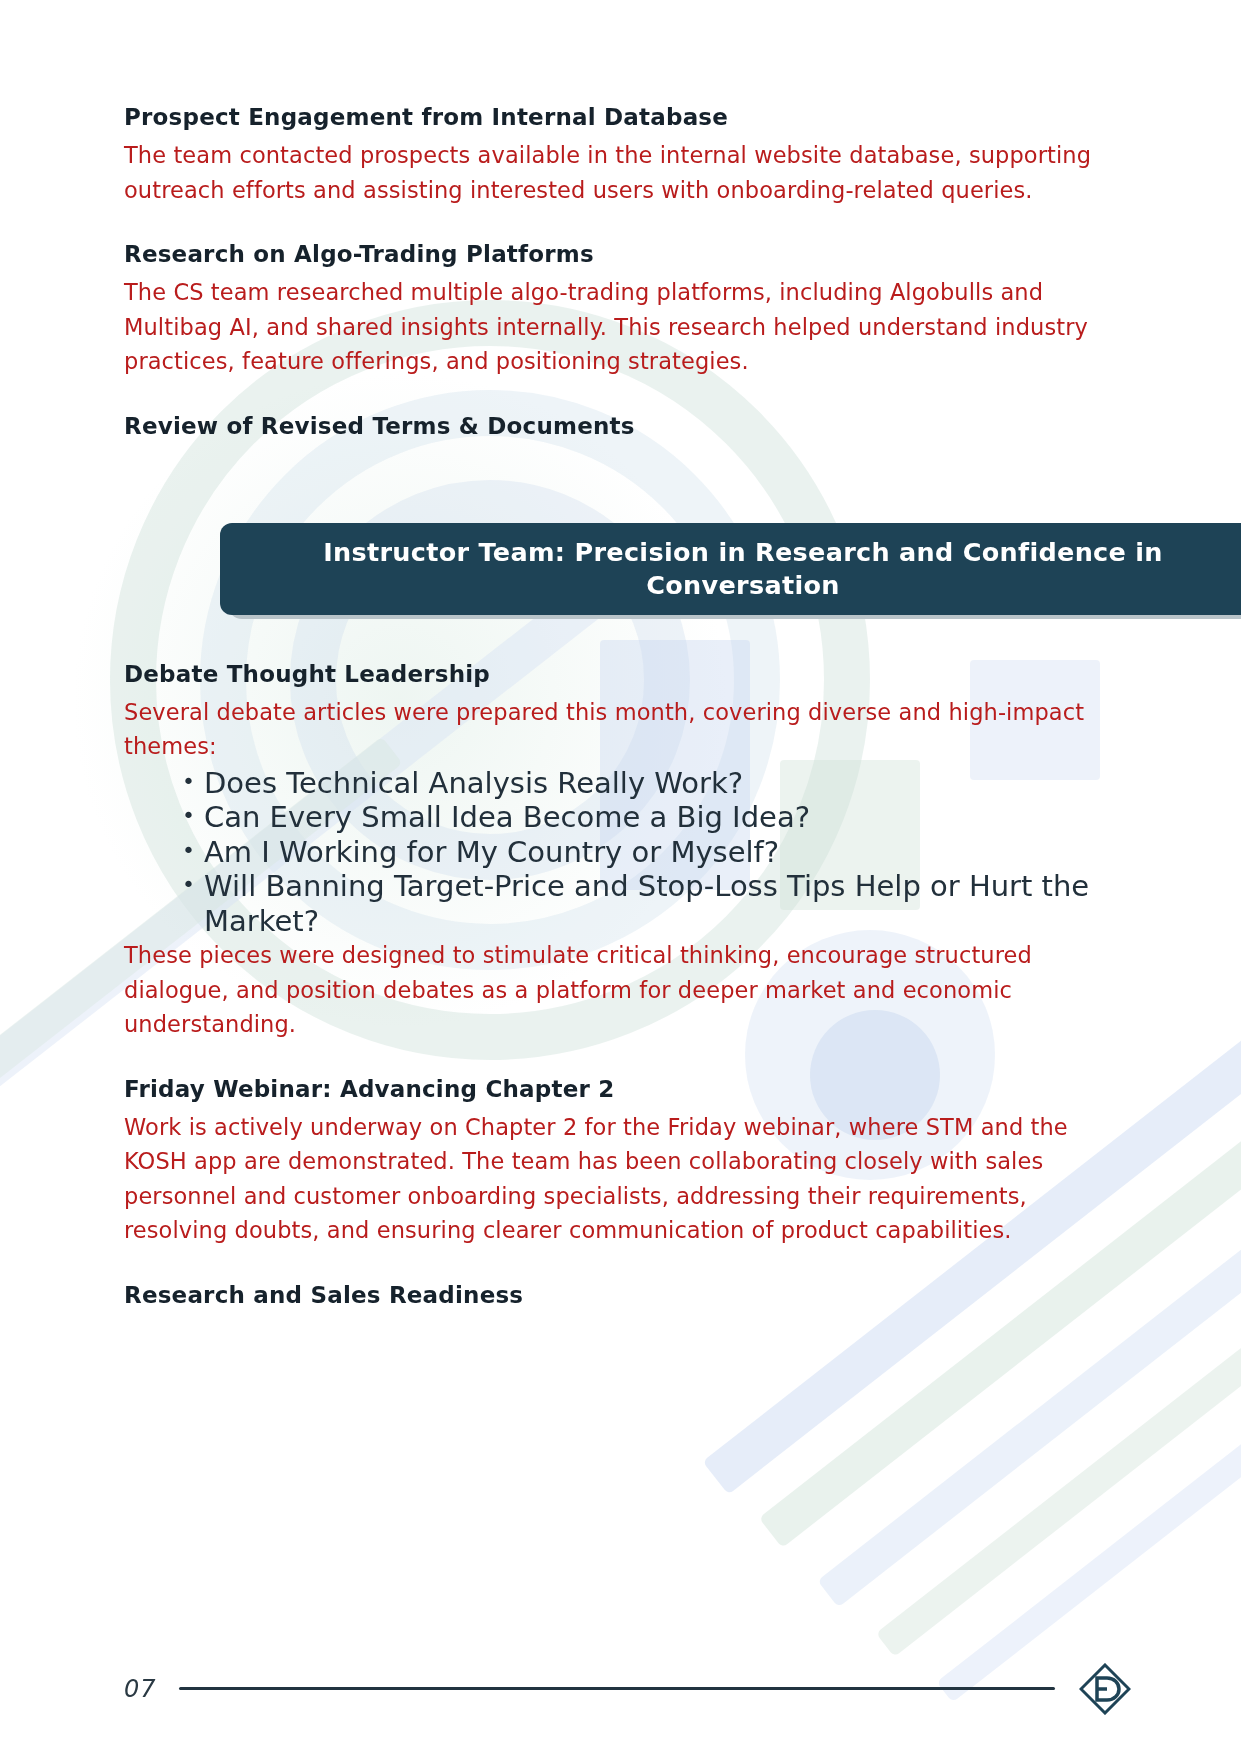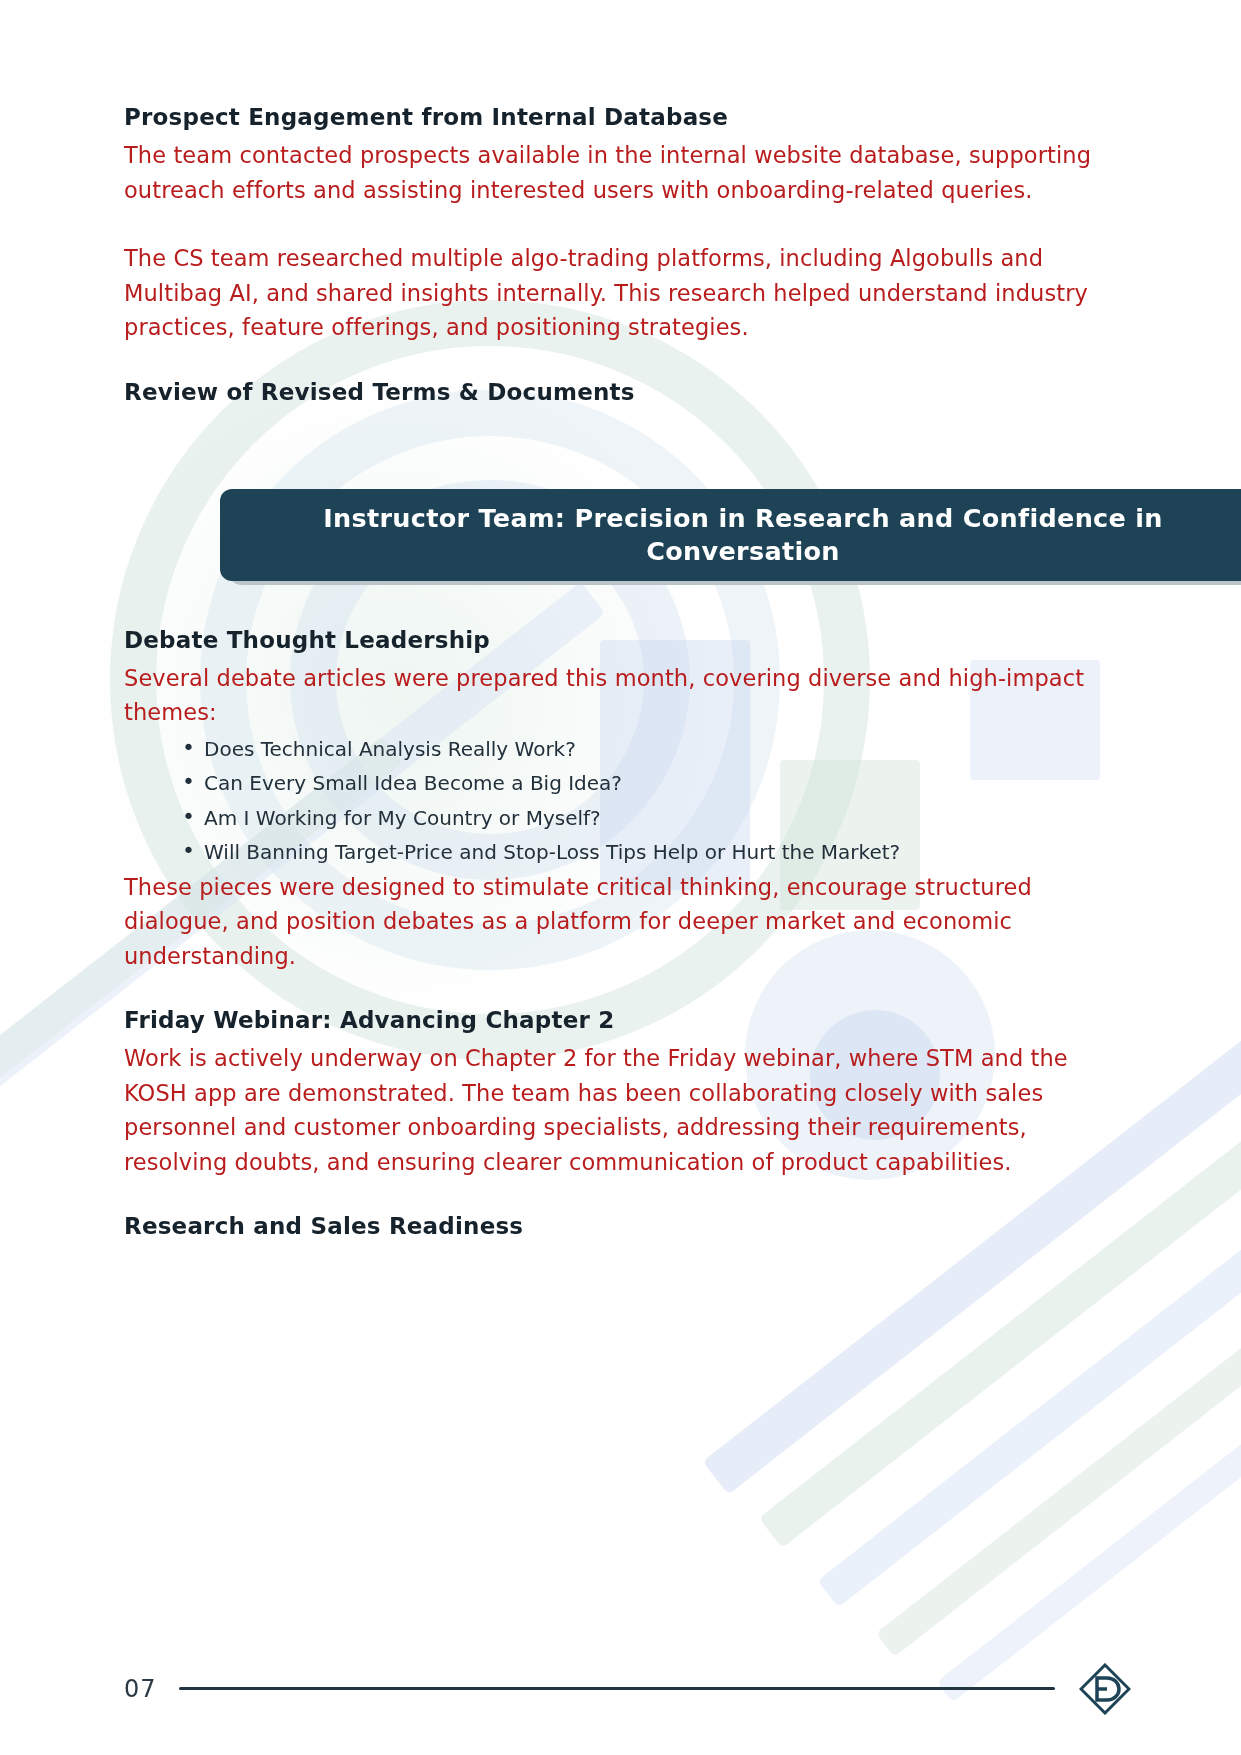--- a/index.html
+++ b/index.html
@@ -143,21 +143,21 @@
     letter-spacing: 0.3px;
     padding: 0 40px;
   }
 
   ul.bullets {
     margin: 2px 0 0 0;
     padding-left: 58px;
     list-style: none;
   }
   ul.bullets li {
-    font-size: 20px;
+    font-size: 29px;
     line-height: 34.5px;
     color: #22303b;
     position: relative;
     padding-left: 22px;
   }
   ul.bullets li::before {
     content: "•";
     position: absolute;
     left: 0;
     top: -1px;
@@ -169,20 +169,21 @@
   .footer {
     position: absolute;
     left: 0;
     bottom: 0;
     width: 1241px;
     height: 120px;
     z-index: 3;
     display: flex;
     align-items: center;
     padding: 0 110px 13px 124px;
+    font-style: italic;
   }
   .page-number {
     font-size: 24px;
     color: #2a3943;
     letter-spacing: 1px;
     font-weight: 400;
   }
   .footer-rule {
     flex: 1;
     height: 3px;
@@ -221,20 +222,21 @@
 </div>
 
 <div class="page">
 
   <div class="block">
     <h2 class="section-heading">Prospect Engagement from Internal Database</h2>
     <p class="body-text">The team contacted prospects available in the internal website database, supporting outreach efforts and assisting interested users with onboarding-related queries.</p>
   </div>
 
   <div class="block">
+    <h2 class="section-heading">Research on Algo-Trading Platforms</h2>
     <p class="body-text">The CS team researched multiple algo-trading platforms, including Algobulls and Multibag AI, and shared insights internally. This research helped understand industry practices, feature offerings, and positioning strategies.</p>
   </div>
 
   <div class="block">
     <h2 class="section-heading">Review of Revised Terms &amp; Documents</h2>
   </div>
 
   <div class="banner-wrap">
     <div class="banner-shadow"></div>
     <div class="banner">

